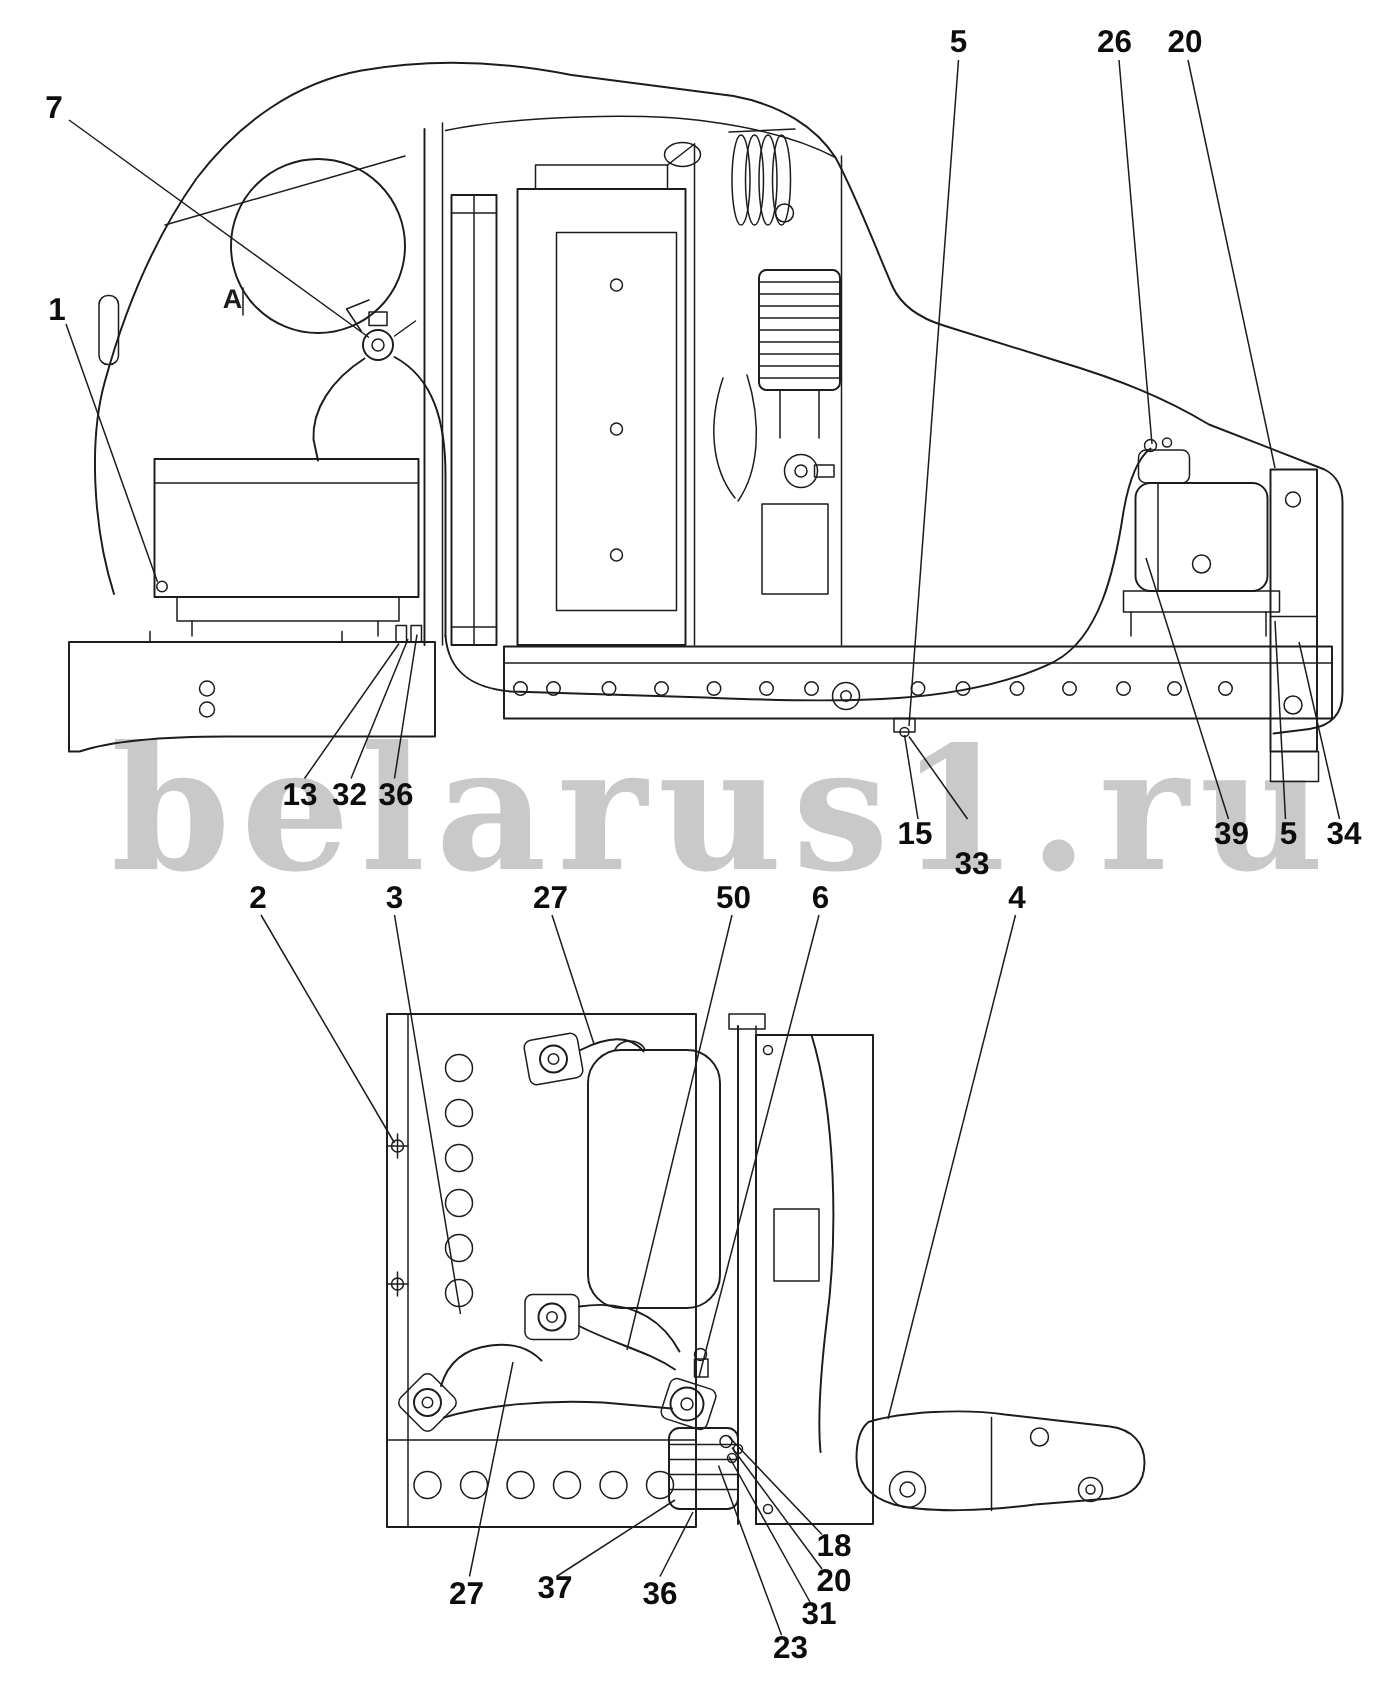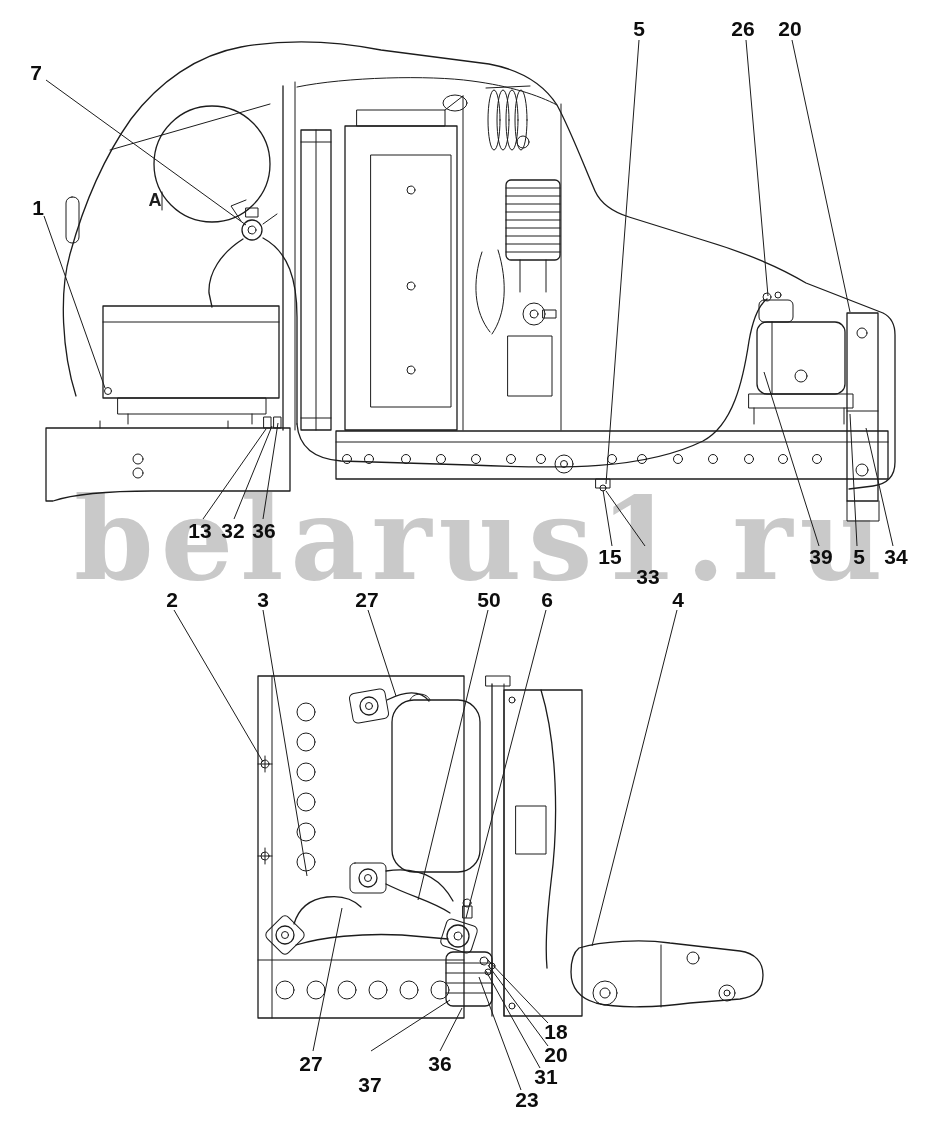--- a/index.html
+++ b/index.html
@@ -308,21 +308,21 @@
     <div class="callout" style="left:821px;top:556px">39</div>
     <div class="callout" style="left:859px;top:556px">5</div>
     <div class="callout" style="left:896px;top:556px">34</div>
     <div class="callout" style="left:172px;top:599px">2</div>
     <div class="callout" style="left:263px;top:599px">3</div>
     <div class="callout" style="left:367px;top:599px">27</div>
     <div class="callout" style="left:489px;top:599px">50</div>
     <div class="callout" style="left:547px;top:599px">6</div>
     <div class="callout" style="left:678px;top:599px">4</div>
     <div class="callout" style="left:311px;top:1063px">27</div>
-    <div class="callout" style="left:370px;top:1084px">37</div>
+    <div class="callout" style="left:370px;top:1059px">37</div>
     <div class="callout" style="left:440px;top:1063px">36</div>
     <div class="callout" style="left:556px;top:1031px">18</div>
     <div class="callout" style="left:556px;top:1054px">20</div>
     <div class="callout" style="left:546px;top:1076px">31</div>
     <div class="callout" style="left:527px;top:1099px">23</div>
   </div>
 
 </div>
 
 </body></html>

